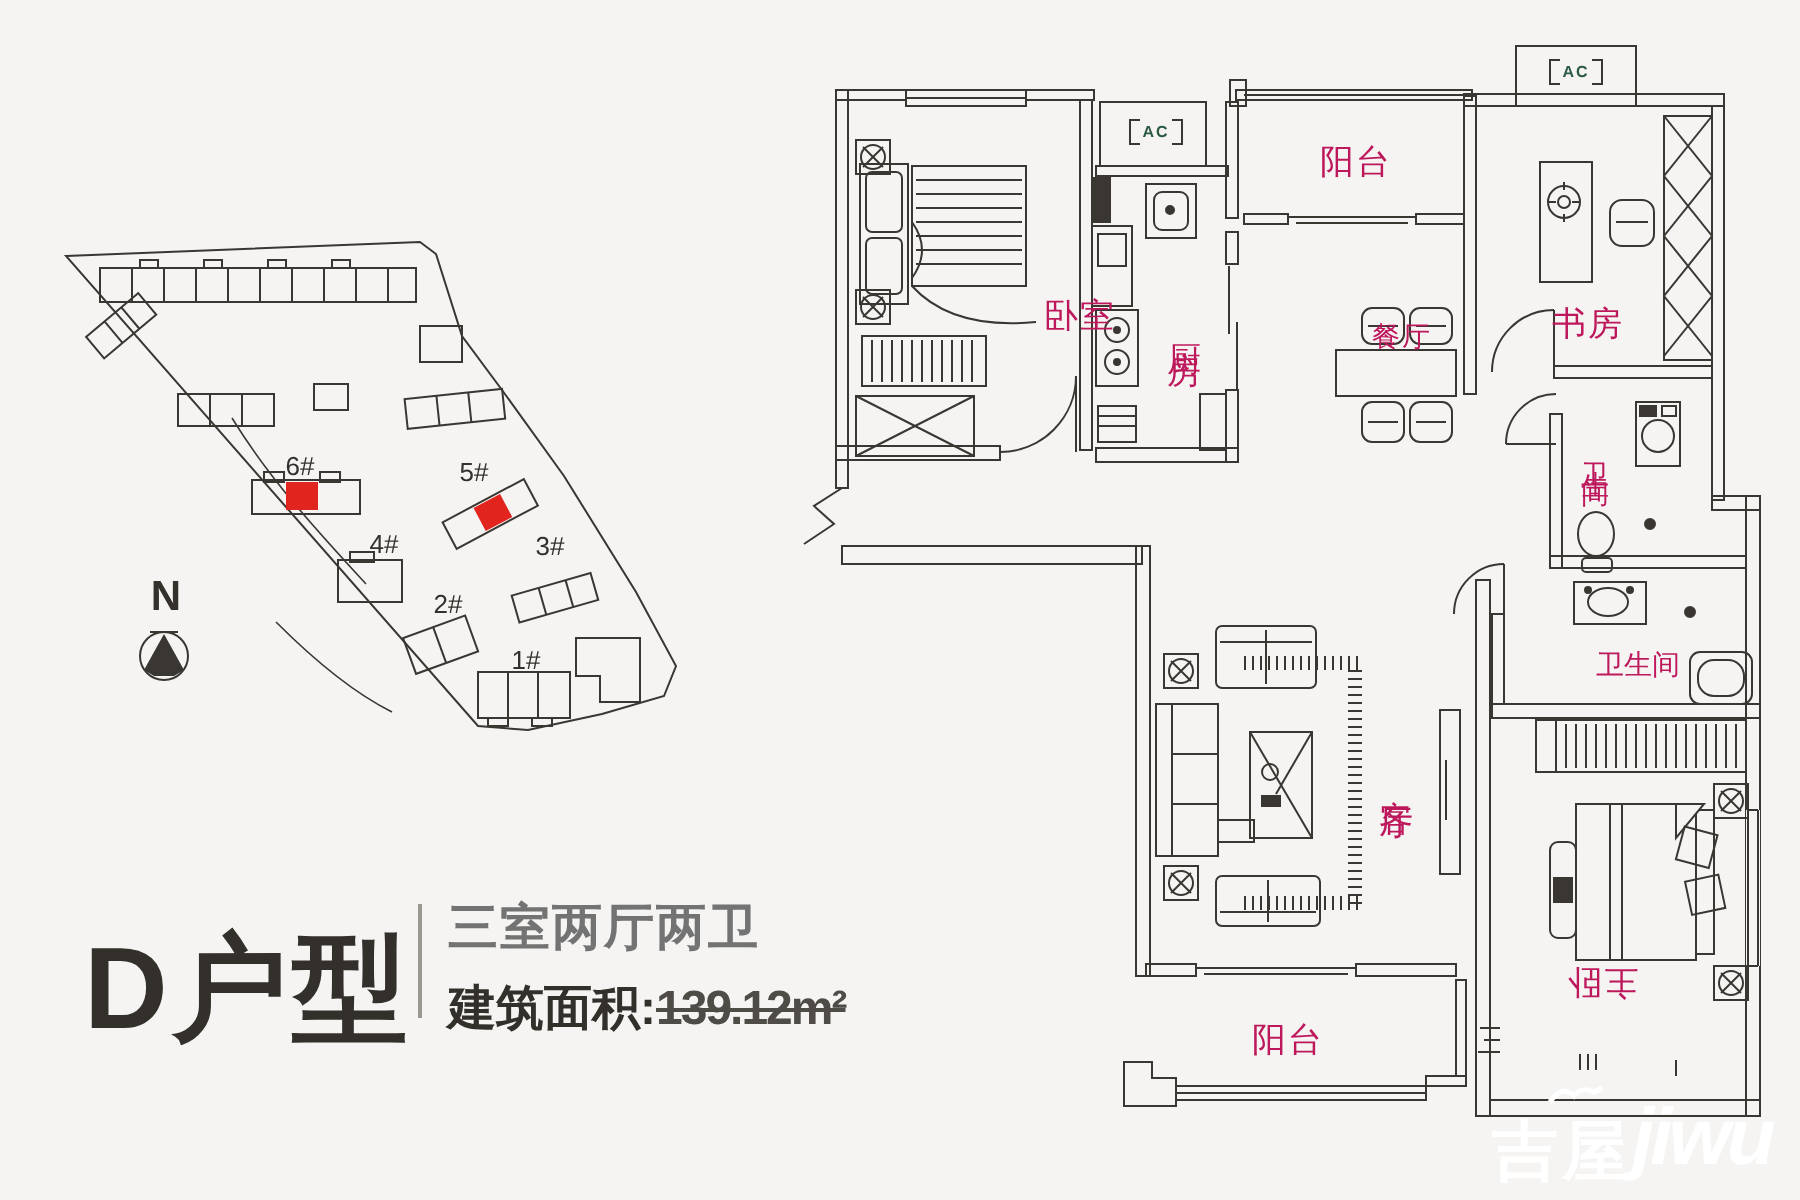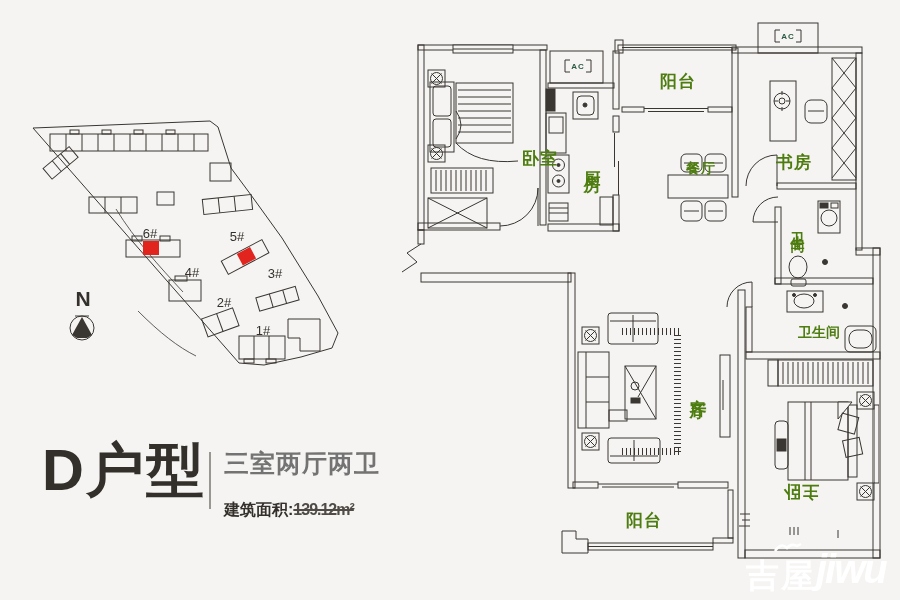--- a/index.html
+++ b/index.html
@@ -1,36 +1,36 @@
 <!DOCTYPE html>
 <html><head>
 <meta charset="utf-8">
 <style>
   html,body{margin:0;padding:0}
   body{width:900px;height:600px;position:relative;background:#f5f4f2;
        font-family:"Liberation Sans",sans-serif;overflow:hidden;color:#3a3632}
   svg{position:absolute;overflow:visible}
   .lines{stroke:#3a3632;fill:none;stroke-width:1}
-  .rlabel{position:absolute;transform:translate(-50%,-50%);color:#4d7c0f;
-          font-size:17px;letter-spacing:1px;white-space:nowrap;font-weight:700}
+  .rlabel{position:absolute;transform:translate(-50%,-50%);color:#be185d;
+          font-size:17px;letter-spacing:1px;white-space:nowrap;font-weight:400}
   .sm{font-size:14px;letter-spacing:0}
   .md{font-size:14px}
   .vert{writing-mode:vertical-rl;letter-spacing:4px}
   .rot{transform:translate(-50%,-50%) rotate(180deg)}
   .ac{position:absolute;transform:translate(-50%,-50%);font-size:8px;font-weight:700;
       color:#2c5b44;letter-spacing:1px}
   .blabel{position:absolute;transform:translate(-50%,-50%);font-size:13px;
           color:#34302c;font-weight:500;white-space:nowrap}
   .north{font-size:21px;font-weight:700}
-  #title-block{position:absolute;left:42px;top:441px}
+  #title-block{position:absolute;left:42px;top:466px}
   #unit-name{font-size:58px;font-weight:800;color:#332f2a;line-height:1;letter-spacing:2px}
   #title-divider{position:absolute;left:209px;top:452px;width:2px;height:57px;background:#9a9691}
   #title-specs{position:absolute;left:224px;top:447px}
   #layout-line{font-size:25px;font-weight:800;color:#737373;letter-spacing:1px}
-  #area-line{font-size:16px;font-weight:800;color:#332f2a;margin-top:20px;letter-spacing:0}
+  #area-line{font-size:24px;font-weight:800;color:#332f2a;margin-top:8px;letter-spacing:0}
   #area-value{text-decoration:line-through;text-decoration-thickness:2px;opacity:.85;letter-spacing:-1px}
   #watermark{position:absolute;left:742px;top:549px;display:flex;align-items:flex-start;
              color:#ffffff;user-select:none}
   #wm-latin{font-size:40px;font-weight:800;font-style:italic;letter-spacing:-2px;line-height:1}
   #wm-cn{font-size:33px;font-weight:800;margin-left:4px;margin-top:5px;letter-spacing:2px}
   #wm-bird{position:absolute;left:773px;top:541px}
 </style>
 </head>
 <body>
 

